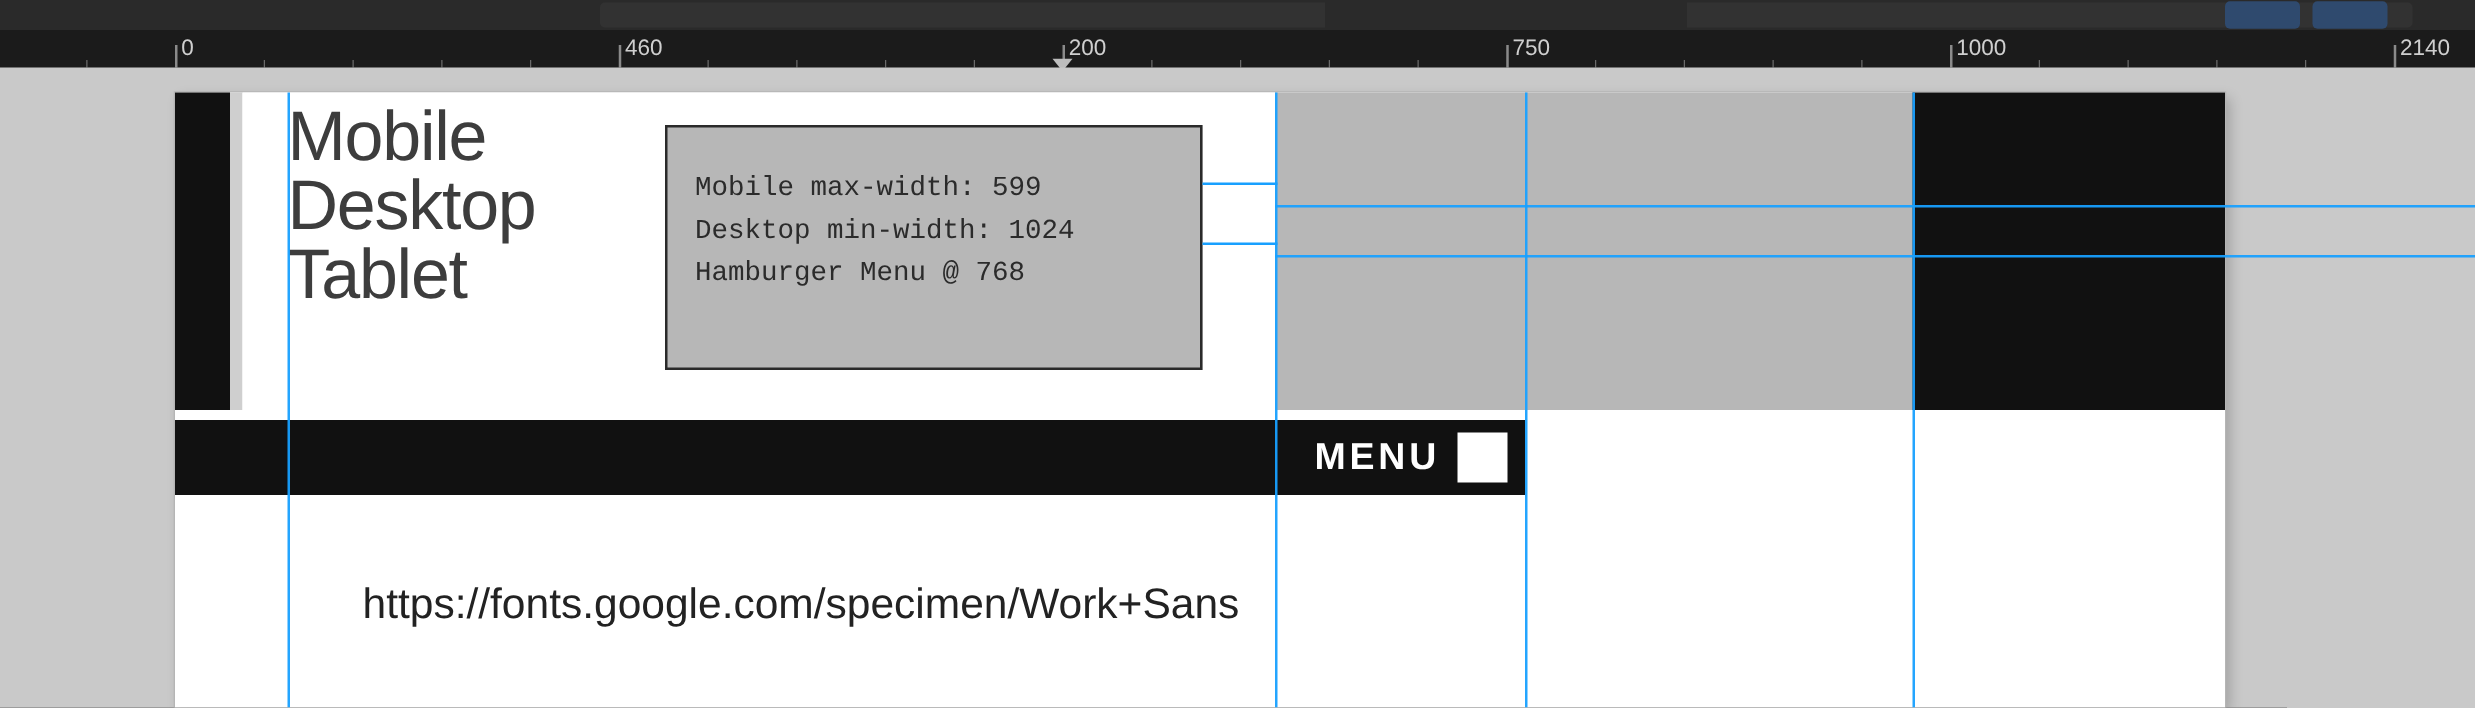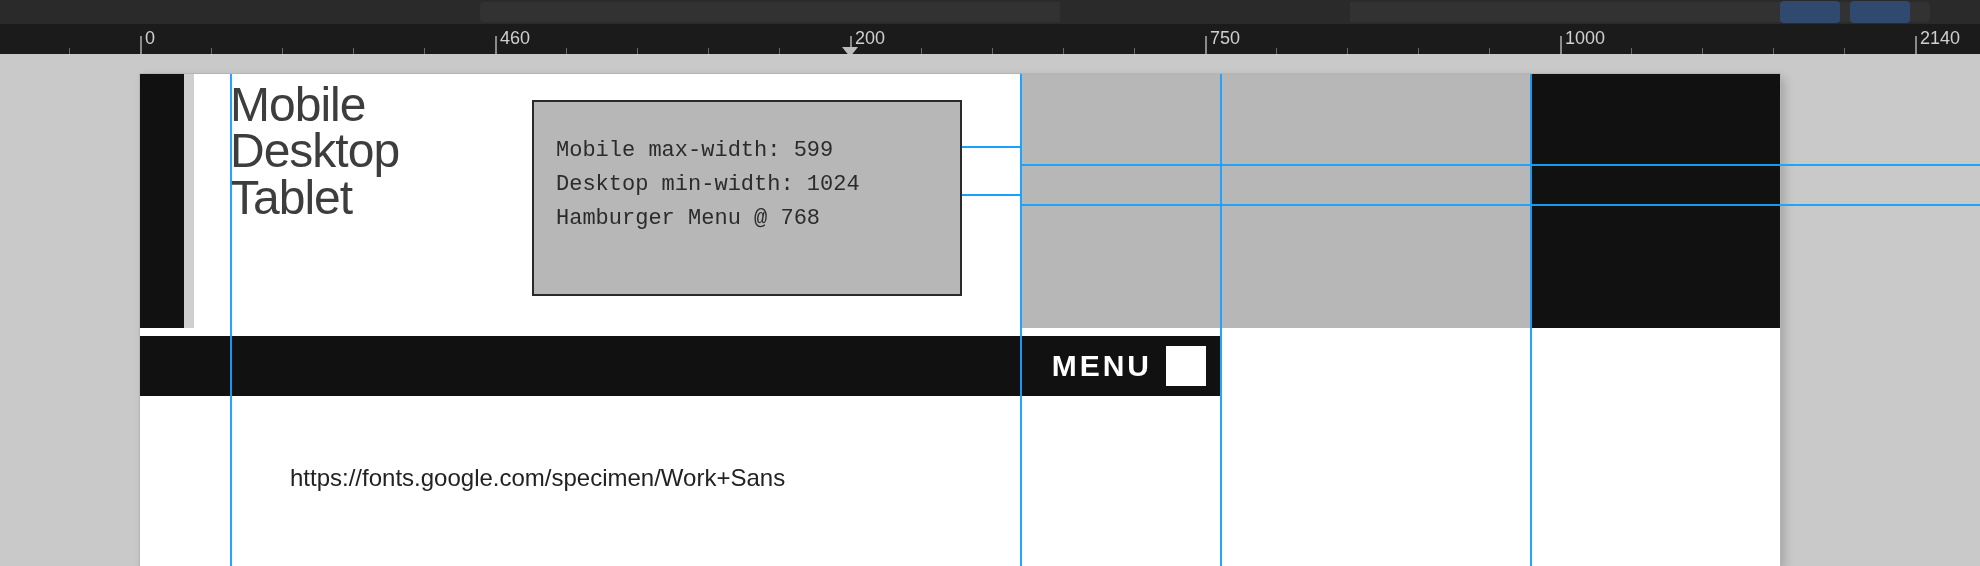--- a/index.html
+++ b/index.html
@@ -92,21 +92,21 @@
     position:absolute; top:0; left:880px; width:510px; height:254px; background:#b7b7b7;
   }
   .header-right-black {
     position:absolute; top:0; left:1390px; right:0; height:254px; background:#111;
   }
 
   .device-list {
     position:absolute;
     left: 90px;
     top: 6px;
-    font-size: 48px;
+    font-size: 56px;
     line-height: 1.05;
     font-weight: 500;
     color: #3d3d3d;
     letter-spacing: -1px;
     font-family: "Trebuchet MS", "Segoe UI", Arial, sans-serif;
   }
   .device-list div { margin-bottom: -4px; }
 
   .note-box {
     position:absolute;
@@ -145,21 +145,21 @@
     font-family: Arial, sans-serif;
   }
   .menu-square {
     width: 40px; height: 40px; background:#fff;
   }
 
   .url-text {
     position:absolute;
     top: 390px;
     left: 150px;
-    font-size: 24px;
+    font-size: 34px;
     color:#222;
     font-family: "Trebuchet MS", Arial, sans-serif;
   }
 
   
   .guide-v {
     position:absolute; top:0; bottom:0; width:2px; background:#18a0ff; opacity:.95;
   }
   .guide-h {
     position:absolute; left:0; right:0; height:2px; background:#18a0ff; opacity:.95;

